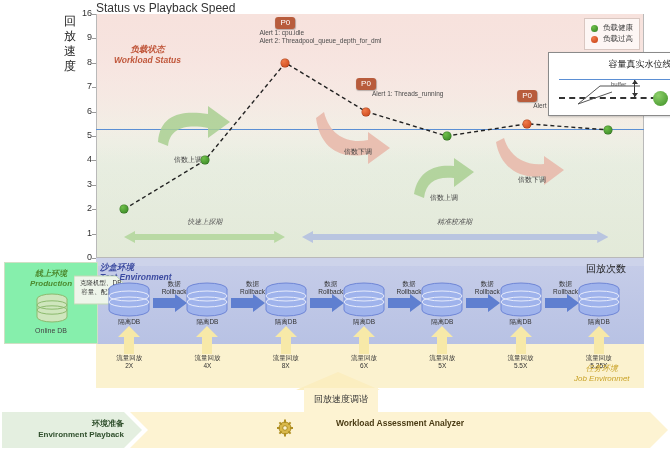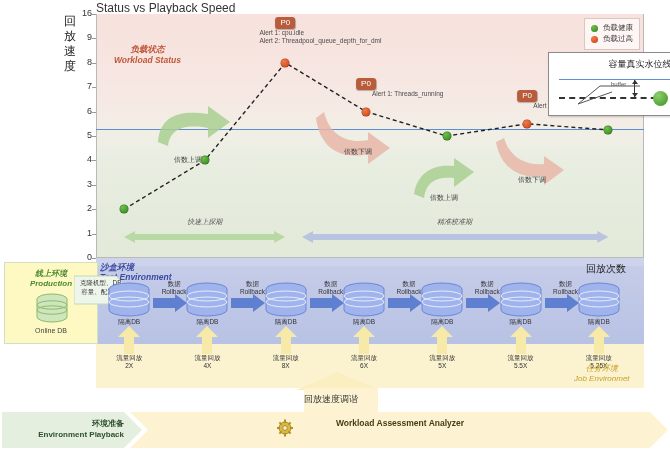--- a/index.html
+++ b/index.html
@@ -86,21 +86,21 @@
   
   #env-band{left:96px;top:266px;width:548px;height:78px;
      background:linear-gradient(to bottom,#c5cce8,#b8c2e4);
      border-radius:0 0 0 0;}
   #env-band-top{left:96px;top:258px;width:548px;height:10px;background:#cdd3ea;}
   #test-env-label{left:100px;top:262px;font-size:8.5px;font-style:italic;font-weight:bold;
      color:#3b4aa0;line-height:10px;}
   #replay-count-label{left:586px;top:262px;font-size:10px;color:#222;}
 
   
-  #prod-box{left:4px;top:262px;width:92px;height:80px;background:#fef9c3;
+  #prod-box{left:4px;top:262px;width:92px;height:80px;background:#86efac;
      border:1px solid #cfe0c4;}
   #prod-title{position:absolute;left:0;top:6px;width:92px;text-align:center;
      font-size:8px;font-style:italic;font-weight:bold;color:#4c8a2e;line-height:10px;}
   #prod-db{position:absolute;left:30px;top:30px;}
   #prod-db-label{position:absolute;left:0;top:64px;width:92px;text-align:center;
      font-size:7px;color:#444;}
 
   #clone-arrow{left:74px;top:272px;width:56px;height:36px;}
   #clone-arrow-txt{left:78px;top:278px;width:52px;font-size:6.5px;color:#333;
      line-height:9px;text-align:center;}
@@ -117,21 +117,21 @@
   #job-band{left:96px;top:344px;width:548px;height:44px;background:#fbf2cf;}
   #job-env-label{left:574px;top:364px;font-size:8px;font-style:italic;font-weight:normal;
      color:#c9a227;line-height:10px;text-align:center;}
   .uparrow{position:absolute;width:22px;height:26px;}
   .uplabel{position:absolute;width:58px;text-align:center;font-size:6.5px;
      color:#333;line-height:8px;}
 
   
   #tuner-wrap{left:280px;top:376px;width:116px;height:36px;}
   #tuner-box{position:absolute;left:24px;top:12px;width:74px;height:24px;background:#fdf3d2;}
-  #tuner-txt{position:absolute;left:24px;top:17px;width:74px;text-align:left;
+  #tuner-txt{position:absolute;left:24px;top:17px;width:74px;text-align:center;
      font-size:9px;color:#333;}
 
   
   #chev-prep{left:2px;top:412px;width:140px;height:36px;background:#e4efe0;
      clip-path:polygon(0 0,calc(100% - 18px) 0,100% 50%,calc(100% - 18px) 100%,0 100%);}
   #chev-prep-txt{left:2px;top:418px;width:122px;text-align:right;font-size:8px;
      font-weight:bold;color:#2f4f2c;line-height:11px;}
   #chev-cap{left:130px;top:412px;width:538px;height:36px;background:#fdf3d2;
      clip-path:polygon(0 0,calc(100% - 18px) 0,100% 50%,calc(100% - 18px) 100%,0 100%,18px 50%);}
   #chev-cap-txt{left:250px;top:418px;width:300px;text-align:center;font-size:8.5px;

